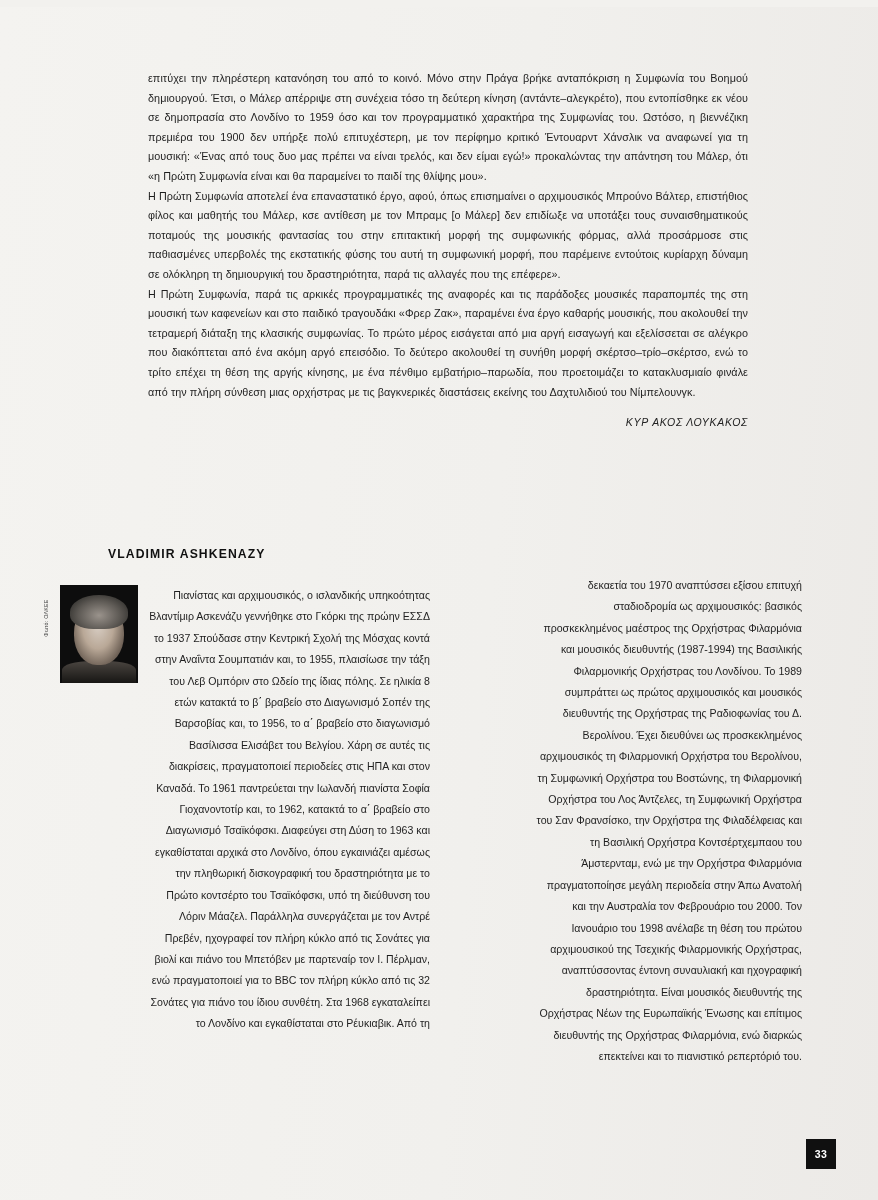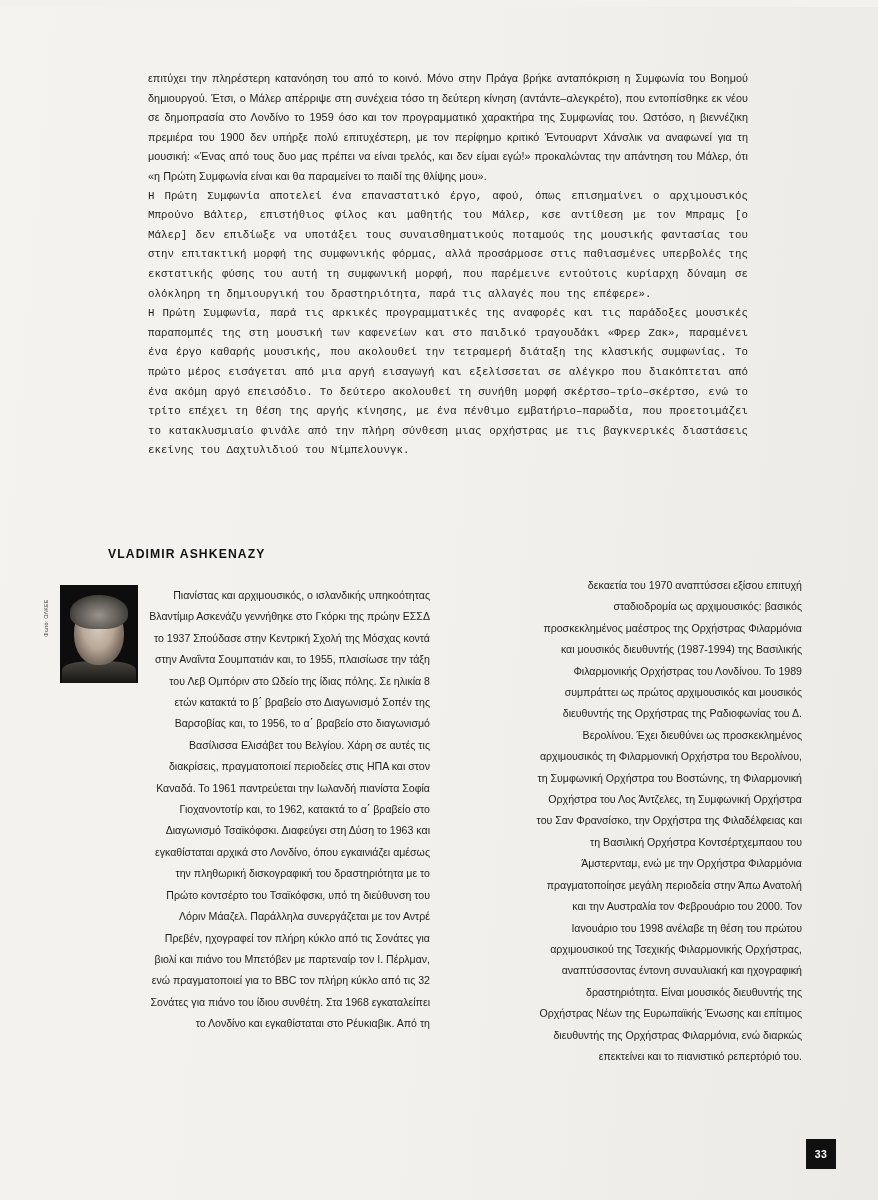--- a/index.html
+++ b/index.html
@@ -30,21 +30,21 @@
     width: 600px;
   }
   .top-article p {
     margin: 0;
     font-size: 10.8px;
     line-height: 19.6px;
     text-align: justify;
     color: #1e1e1e;
     letter-spacing: 0.06px;
   }
-  .top-article p + p { margin-top: 0px; font-family: Liberation Mono, monospace; }
+  .top-article p + p { margin-top: 0px; }
   .byline {
     margin-top: 14px;
     text-align: right;
     font-size: 10.5px;
     font-style: italic;
     letter-spacing: 0.7px;
     color: #222;
   }
 
   
@@ -145,20 +145,21 @@
 </style>
 </head>
 <body>
 
 <div class="page">
 
   <div class="top-article">
     <p>επιτύχει την πληρέστερη κατανόηση του από το κοινό. Μόνο στην Πράγα βρήκε ανταπόκριση η Συμφωνία του Βοημού δημιουργού. Έτσι, ο Μάλερ απέρριψε στη συνέχεια τόσο τη δεύτερη κίνηση (αντάντε–αλεγκρέτο), που εντοπίσθηκε εκ νέου σε δημοπρασία στο Λονδίνο το 1959 όσο και τον προγραμματικό χαρακτήρα της Συμφωνίας του. Ωστόσο, η βιεννέζικη πρεμιέρα του 1900 δεν υπήρξε πολύ επιτυχέστερη, με τον περίφημο κριτικό Έντουαρντ Χάνσλικ να αναφωνεί για τη μουσική: «Ένας από τους δυο μας πρέπει να είναι τρελός, και δεν είμαι εγώ!» προκαλώντας την απάντηση του Μάλερ, ότι «η Πρώτη Συμφωνία είναι και θα παραμείνει το παιδί της θλίψης μου».</p>
     <p>Η Πρώτη Συμφωνία αποτελεί ένα επαναστατικό έργο, αφού, όπως επισημαίνει ο αρχιμουσικός Μπρούνο Βάλτερ, επιστήθιος φίλος και μαθητής του Μάλερ, κσε αντίθεση με τον Μπραμς [ο Μάλερ] δεν επιδίωξε να υποτάξει τους συναισθηματικούς ποταμούς της μουσικής φαντασίας του στην επιτακτική μορφή της συμφωνικής φόρμας, αλλά προσάρμοσε στις παθιασμένες υπερβολές της εκστατικής φύσης του αυτή τη συμφωνική μορφή, που παρέμεινε εντούτοις κυρίαρχη δύναμη σε ολόκληρη τη δημιουργική του δραστηριότητα, παρά τις αλλαγές που της επέφερε».</p>
     <p>Η Πρώτη Συμφωνία, παρά τις αρκικές προγραμματικές της αναφορές και τις παράδοξες μουσικές παραπομπές της στη μουσική των καφενείων και στο παιδικό τραγουδάκι «Φρερ Ζακ», παραμένει ένα έργο καθαρής μουσικής, που ακολουθεί την τετραμερή διάταξη της κλασικής συμφωνίας. Το πρώτο μέρος εισάγεται από μια αργή εισαγωγή και εξελίσσεται σε αλέγκρο που διακόπτεται από ένα ακόμη αργό επεισόδιο. Το δεύτερο ακολουθεί τη συνήθη μορφή σκέρτσο–τρίο–σκέρτσο, ενώ το τρίτο επέχει τη θέση της αργής κίνησης, με ένα πένθιμο εμβατήριο–παρωδία, που προετοιμάζει το κατακλυσμιαίο φινάλε από την πλήρη σύνθεση μιας ορχήστρας με τις βαγκνερικές διαστάσεις εκείνης του Δαχτυλιδιού του Νίμπελουνγκ.</p>
+    <div class="byline">ΚΥΡ ΑΚΟΣ ΛΟΥΚΑΚΟΣ</div>
   </div>
 
   <div class="section-title">VLADIMIR ASHKENAZY</div>
 
   <div class="photo-wrap">
     <div class="photo">
       <div class="shoulders"></div>
       <div class="face"></div>
       <div class="hair"></div>
     </div>

